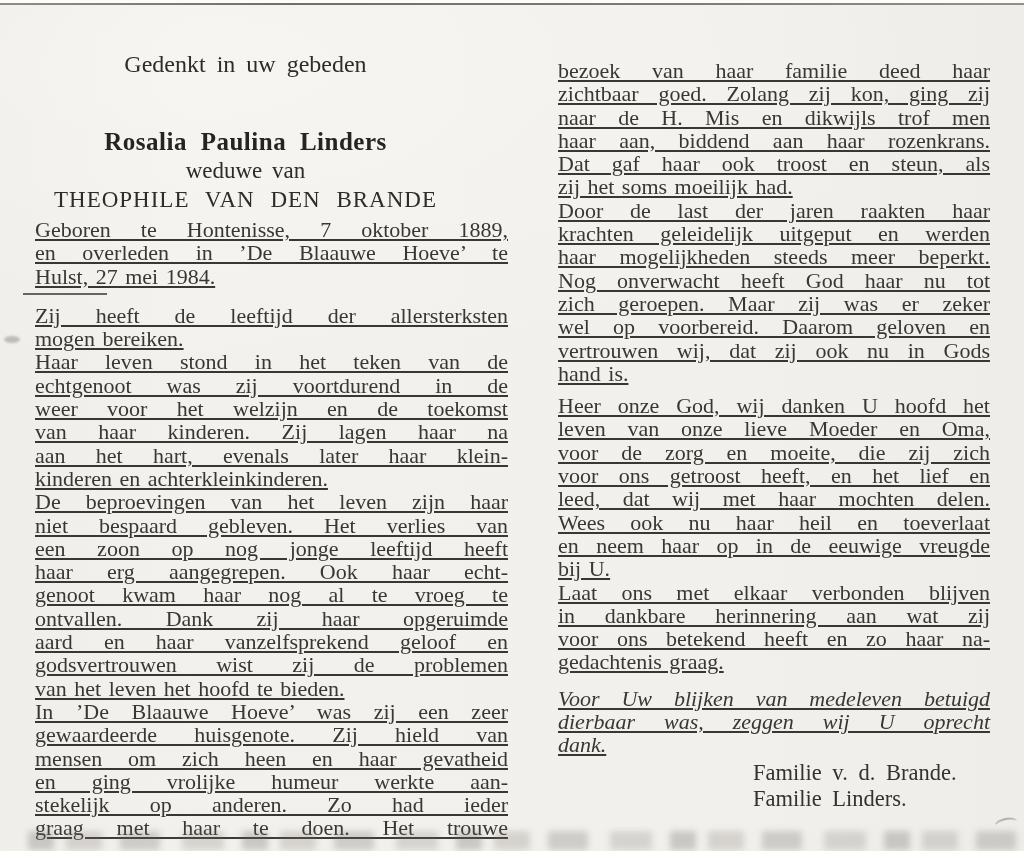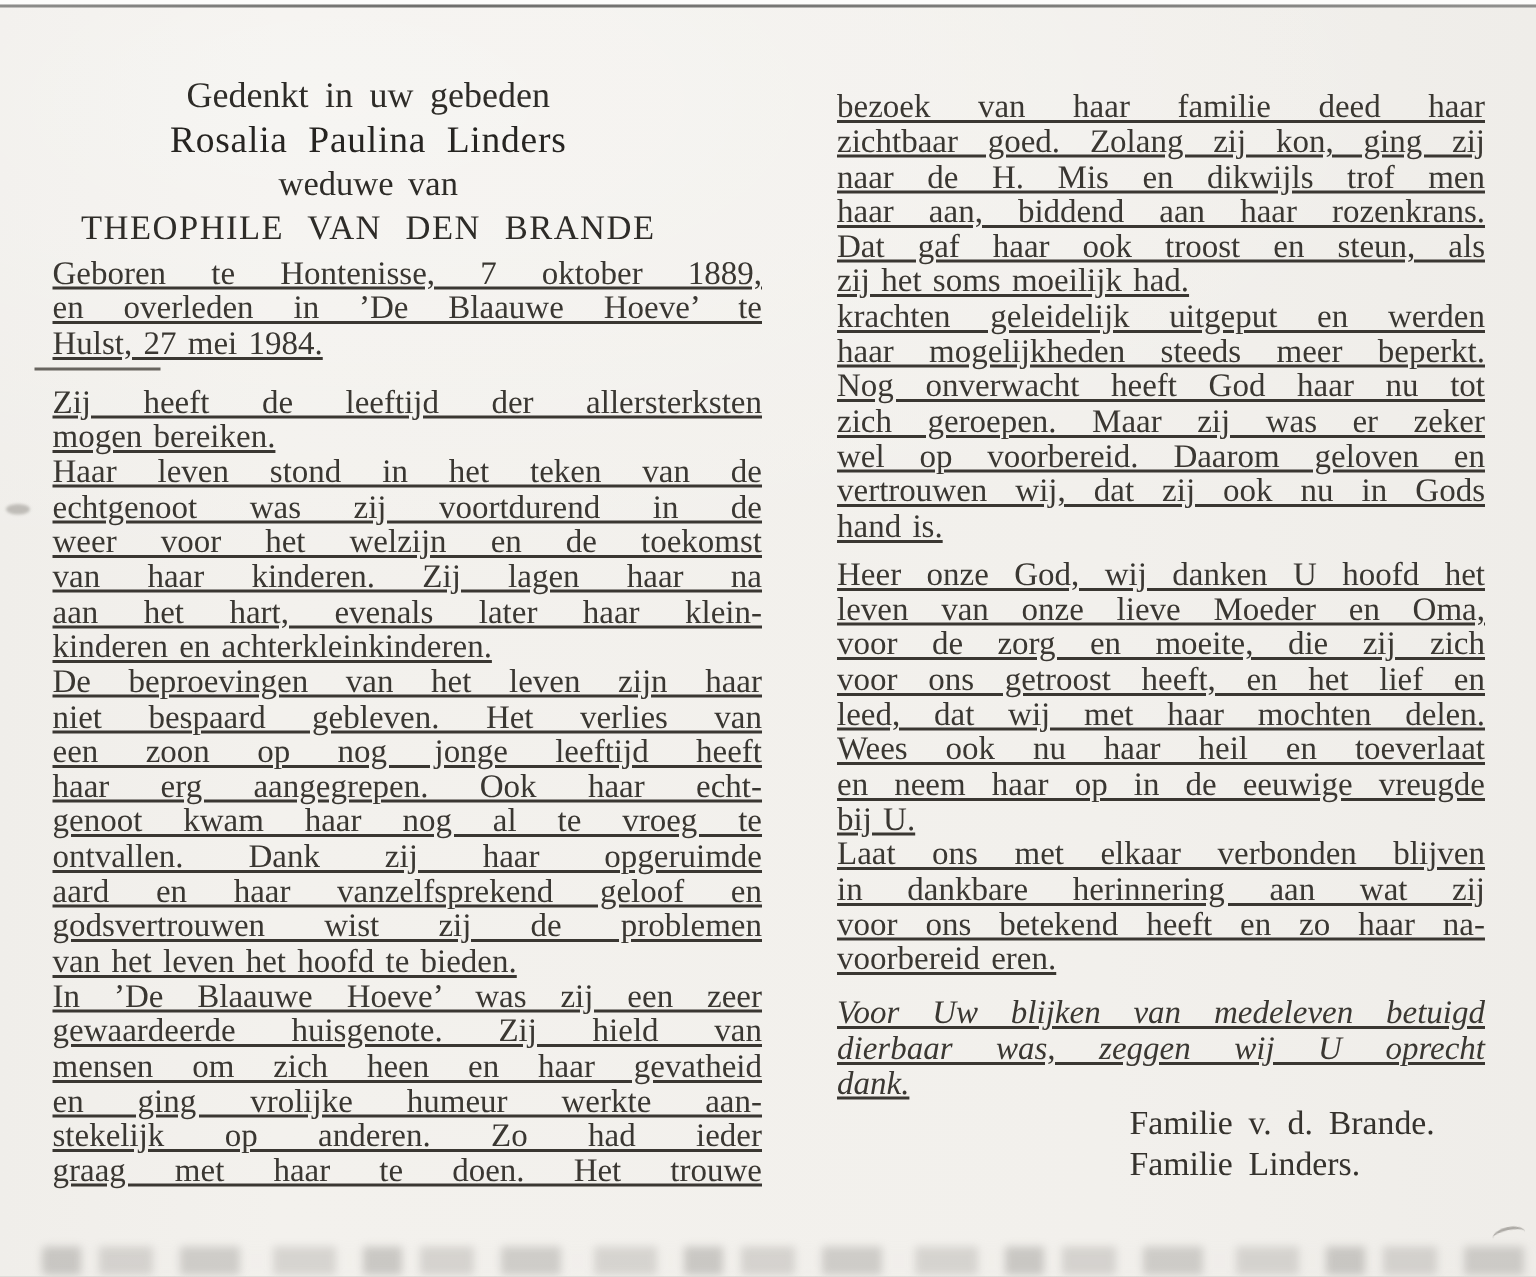--- a/index.html
+++ b/index.html
@@ -35,21 +35,21 @@
     transform:rotate(-12deg);filter:blur(.4px);}
 
   
   .col{position:absolute;top:50px;}
   .col-left{left:35px;width:473px;}
   .col-right{left:558px;width:432px;padding-top:5px;}
 
   
   .header{text-align:center;padding-right:52px;color:#2e2c28;}
   .h-prayer{font-size:24px;line-height:29px;word-spacing:5px;}
-  .h-name{font-size:25px;line-height:29px;font-weight:normal;letter-spacing:.5px;word-spacing:7px;color:#262421;}
+  .h-name{font-size:25px;line-height:29px;font-weight:bold;letter-spacing:.5px;word-spacing:7px;color:#262421;margin-top:48px;}
   .h-rel{font-size:23px;line-height:29px;word-spacing:4px;}
   .h-spouse{font-size:23px;line-height:29px;letter-spacing:1px;word-spacing:9px;}
 
   
   .textblock{margin-top:4px;}
   .para{margin:0;text-decoration:underline;}
   .para.space-before{margin-top:9px;}
   .para.italic{font-style:italic;margin-top:13px;}
   .tline{
     font-size:22px;line-height:23.3px;
@@ -130,20 +130,21 @@
     <div class="textblock">
         <div class="para">
           <div class="tline">bezoek van haar familie deed haar</div>
           <div class="tline">zichtbaar goed. Zolang zij kon, ging zij</div>
           <div class="tline">naar de H. Mis en dikwijls trof men</div>
           <div class="tline">haar aan, biddend aan haar rozenkrans.</div>
           <div class="tline">Dat gaf haar ook troost en steun, als</div>
           <div class="tline endline">zij het soms moeilijk had.</div>
         </div>
         <div class="para">
+          <div class="tline">Door de last der jaren raakten haar</div>
           <div class="tline">krachten geleidelijk uitgeput en werden</div>
           <div class="tline">haar mogelijkheden steeds meer beperkt.</div>
           <div class="tline">Nog onverwacht heeft God haar nu tot</div>
           <div class="tline">zich geroepen. Maar zij was er zeker</div>
           <div class="tline">wel op voorbereid. Daarom geloven en</div>
           <div class="tline">vertrouwen wij, dat zij ook nu in Gods</div>
           <div class="tline endline">hand is.</div>
         </div>
         <div class="para space-before">
           <div class="tline">Heer onze God, wij danken U hoofd het</div>
@@ -152,21 +153,21 @@
           <div class="tline">voor ons getroost heeft, en het lief en</div>
           <div class="tline">leed, dat wij met haar mochten delen.</div>
           <div class="tline">Wees ook nu haar heil en toeverlaat</div>
           <div class="tline">en neem haar op in de eeuwige vreugde</div>
           <div class="tline endline">bij U.</div>
         </div>
         <div class="para">
           <div class="tline">Laat ons met elkaar verbonden blijven</div>
           <div class="tline">in dankbare herinnering aan wat zij</div>
           <div class="tline">voor ons betekend heeft en zo haar na-</div>
-          <div class="tline endline">voorbereid eren.</div>
+          <div class="tline endline">gedachtenis graag.</div>
         </div>
         <div class="para italic space-before">
           <div class="tline">Voor Uw blijken van medeleven betuigd</div>
           <div class="tline">dierbaar was, zeggen wij U oprecht</div>
           <div class="tline endline">dank.</div>
         </div>
       </div>
 
     <div class="signatures">
       <div class="sig">Familie v. d. Brande.</div>

